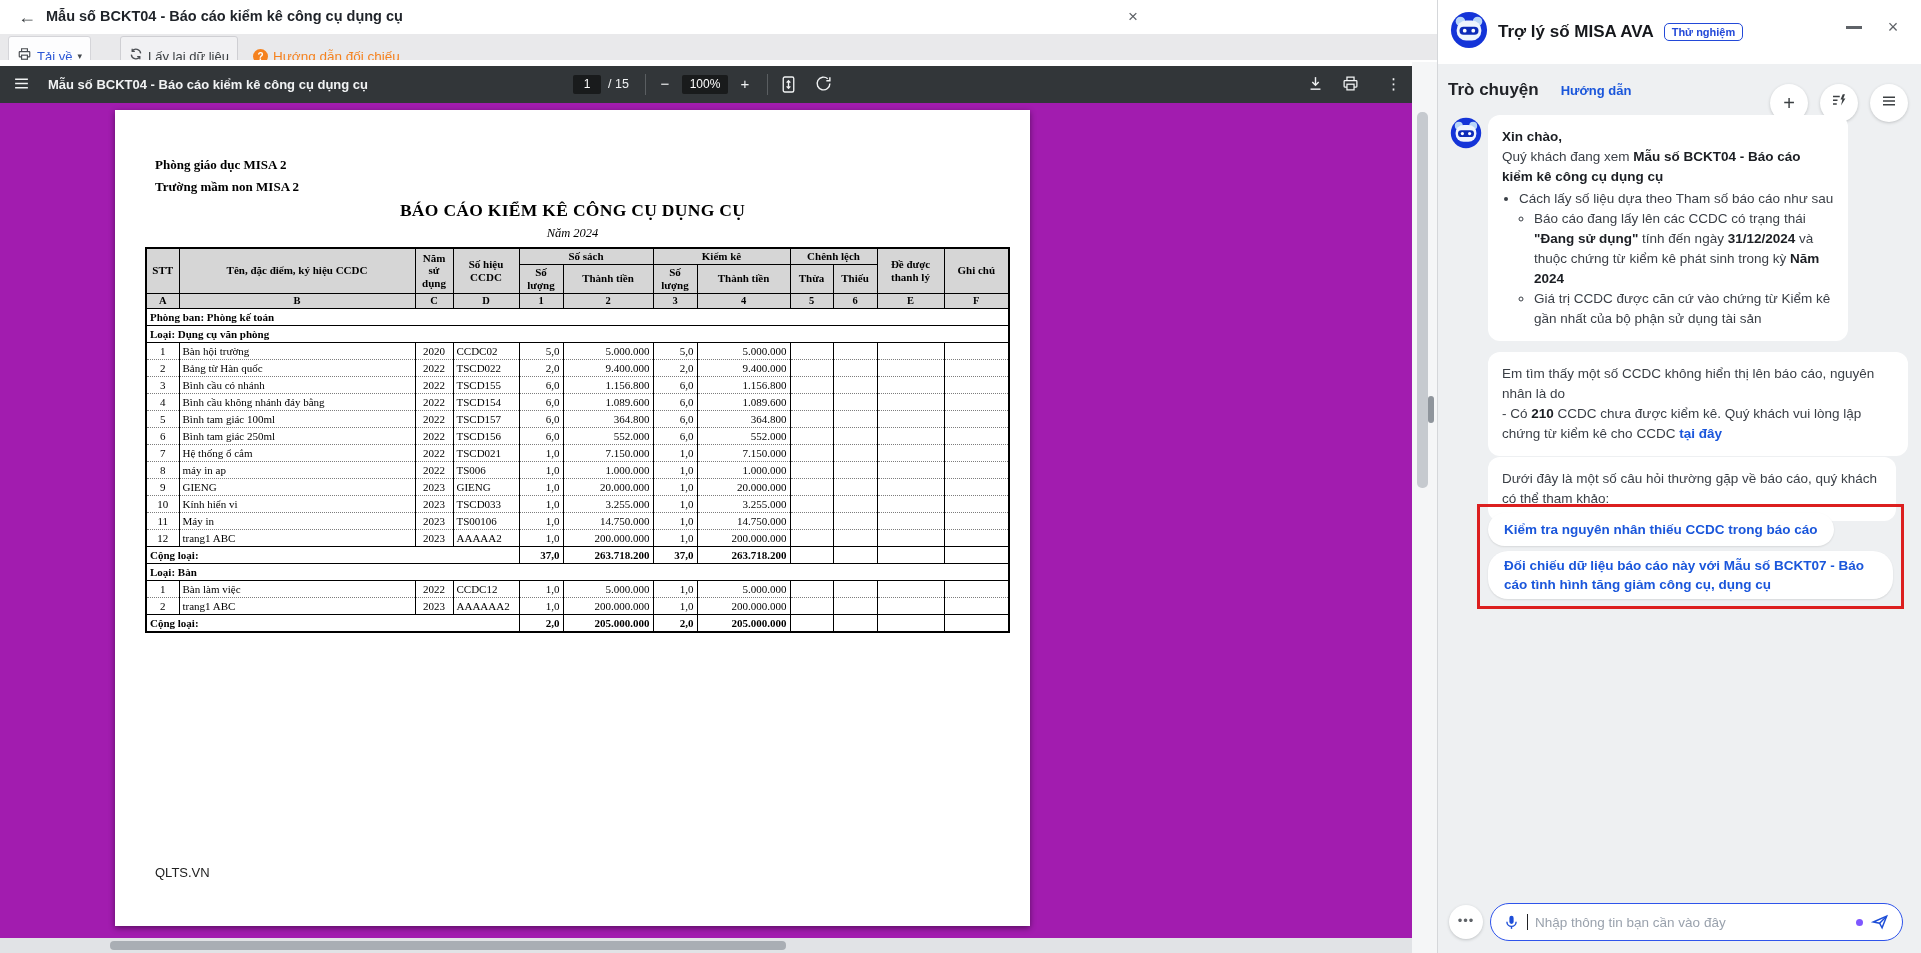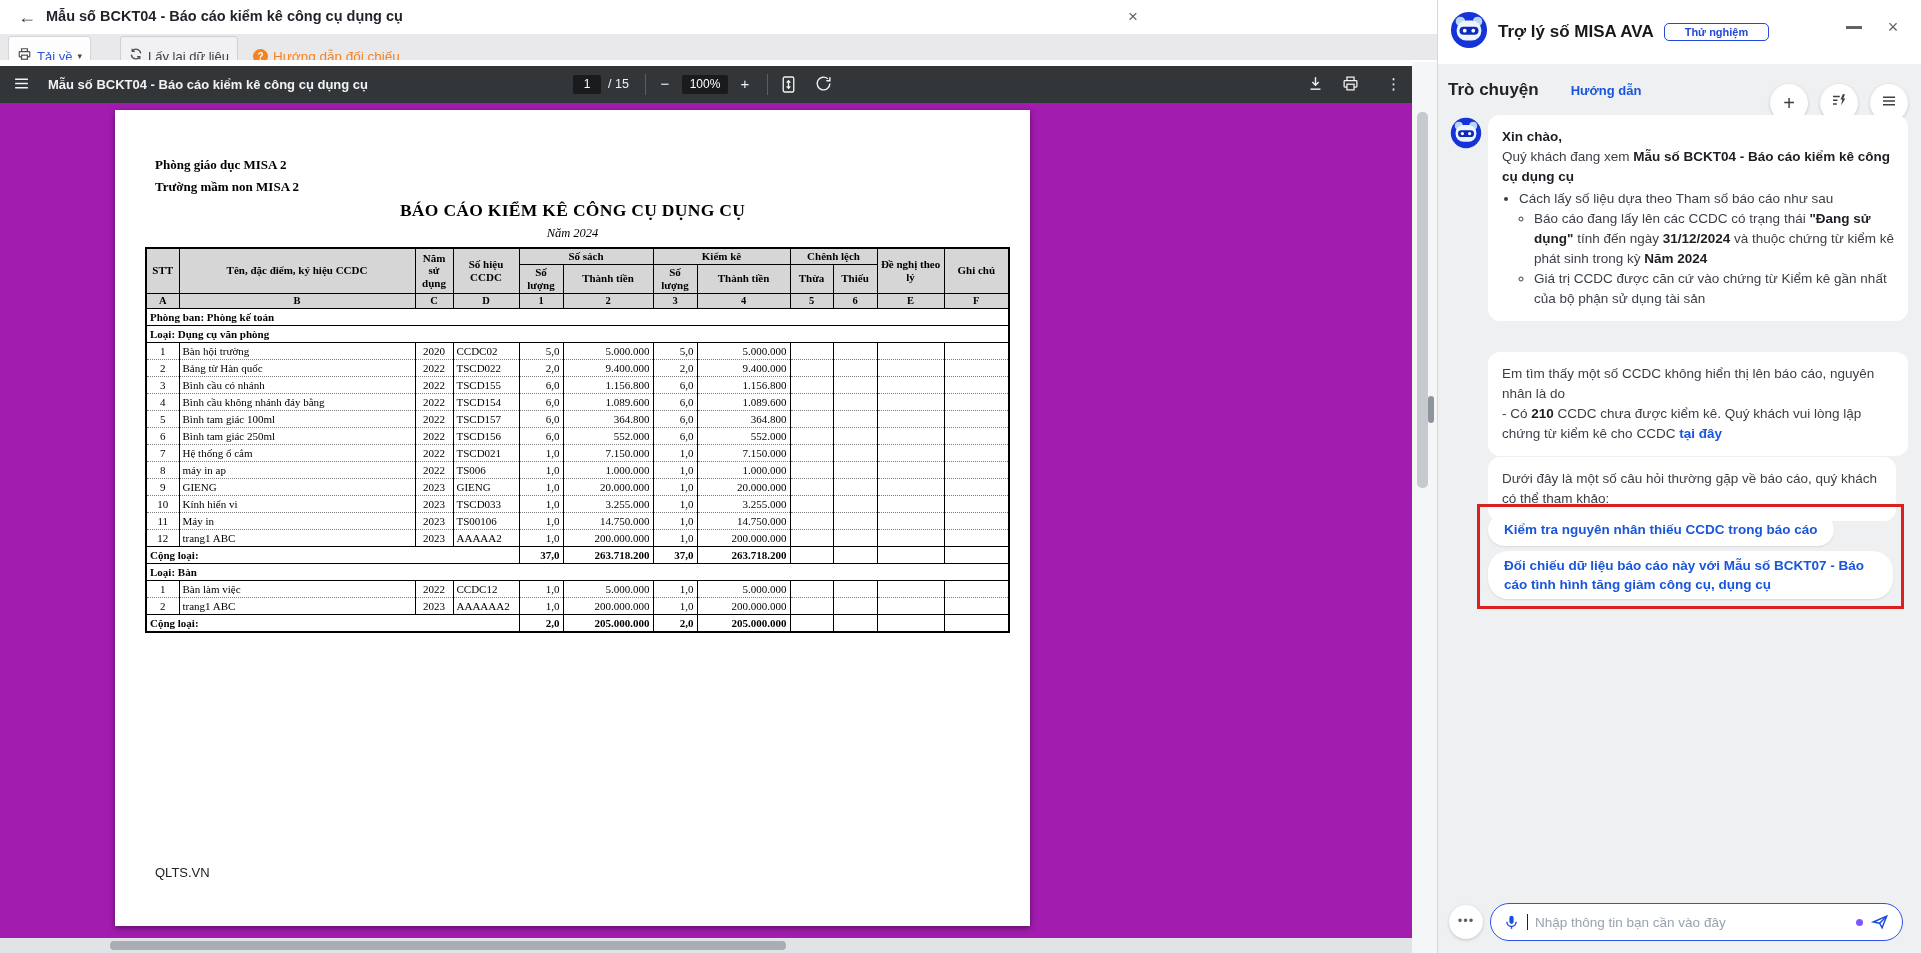--- a/index.html
+++ b/index.html
@@ -59,38 +59,38 @@
   .vstrip{position:absolute;left:1412px;top:62px;width:25px;height:891px;background:#f5f6f7;}
   .vthumb{position:absolute;left:1417px;top:112px;width:11px;height:376px;background:#c6cacf;border-radius:5px;cursor:pointer;}
   .collapse-handle{position:absolute;left:1428px;top:396px;width:6px;height:27px;background:#8f959c;border-radius:3px;cursor:pointer;}
   .hbar{position:absolute;left:0;top:938px;width:1412px;height:15px;background:#e1e3e6;}
   .hthumb{position:absolute;left:110px;top:941px;width:676px;height:9px;background:#a9aeb4;border-radius:4px;cursor:pointer;}
 
   
   .panel{position:absolute;left:1437px;top:0;width:484px;height:953px;background:#eef0f2;border-left:1px solid #d5d7da;box-sizing:border-box;}
   .p-head{position:absolute;left:0;top:0;width:100%;height:64px;background:#fff;display:flex;align-items:center;padding-left:12px;box-sizing:border-box;}
   .p-title{font-size:17px;font-weight:bold;color:#16181c;margin-left:10px;white-space:nowrap;}
-  .badge{margin-left:10px;border:1.5px solid #2349d8;border-radius:5px;color:#2349d8;font-size:11px;font-weight:bold;padding:2px 20px;white-space:nowrap;}
+  .badge{margin-left:10px;border:1.5px solid #2349d8;border-radius:5px;color:#2349d8;font-size:11px;font-weight:bold;padding:2px 7px;white-space:nowrap;}
   .p-min{position:absolute;left:408px;top:26px;width:16px;height:2.5px;background:#5f6368;cursor:pointer;}
   .p-close{position:absolute;left:442px;top:14px;width:26px;height:26px;font-size:18px;color:#5f6368;text-align:center;line-height:26px;cursor:pointer;}
 
-  .chat-head{position:absolute;left:10px;top:80px;display:flex;align-items:baseline;gap:32px;}
+  .chat-head{position:absolute;left:10px;top:80px;display:flex;align-items:baseline;gap:22px;}
   .ch-title{font-size:17px;font-weight:bold;color:#202227;}
   .ch-guide{font-size:13px;font-weight:600;color:#1a56db;cursor:pointer;}
   .cbtn{position:absolute;top:84px;width:38px;height:38px;border-radius:50%;background:#fff;box-shadow:0 1px 3px rgba(60,64,67,.25);display:flex;align-items:center;justify-content:center;cursor:pointer;font-size:20px;color:#3c4043;}
 
   .msg-av{position:absolute;left:12px;top:117px;width:32px;height:32px;}
   .card{position:absolute;background:#fff;border-radius:12px;padding:12px 14px;font-size:13.5px;line-height:20px;color:#3a3f46;box-sizing:border-box;}
   .card .b,{font-weight:bold;}
   .b{font-weight:bold;color:#1b1e23;}
   .lnk{color:#1a56db;font-weight:bold;cursor:pointer;}
   .card ul{margin:2px 0 0;padding-left:17px;}
   .card ul ul{margin:0;padding-left:15px;}
   .card li{margin:0;}
-  .card1{left:50px;top:115px;width:420px;}
+  .card1{left:50px;top:115px;width:360px;}
   .card2{left:50px;top:352px;width:420px;}
   .card3{left:50px;top:457px;width:408px;}
 
   .redbox{position:absolute;left:39px;top:504px;width:421px;height:99px;border:3px solid #dc1f1f;z-index:6;pointer-events:none;}
   .chip{position:absolute;background:#fff;border-radius:18px;color:#1a56db;font-weight:bold;font-size:13.5px;box-shadow:0 1px 2px rgba(0,0,0,.10);cursor:pointer;z-index:4;}
   .chip1{left:50px;top:513px;height:33px;line-height:33px;padding:0 16px;white-space:nowrap;}
   .chip2{left:50px;top:551px;width:405px;padding:5px 16px;line-height:19px;border-radius:20px;box-sizing:border-box;}
 
   .more-circle{position:absolute;left:11px;top:905px;width:34px;height:34px;border-radius:50%;background:#fff;box-shadow:0 1px 3px rgba(60,64,67,.25);text-align:center;line-height:32px;color:#5f6368;font-size:13px;letter-spacing:1px;cursor:pointer;}
   .inputbar{position:absolute;left:52px;top:903px;width:413px;height:38px;background:#fff;border:1.5px solid #2f54eb;border-radius:20px;box-sizing:border-box;display:flex;align-items:center;padding:0 12px;gap:7px;}
@@ -193,21 +193,21 @@
         </colgroup>
         <thead>
           <tr>
             <th rowspan="2">STT</th>
             <th rowspan="2">Tên, đặc điểm, ký hiệu CCDC</th>
             <th rowspan="2">Năm sử dụng</th>
             <th rowspan="2">Số hiệu CCDC</th>
             <th colspan="2">Số sách</th>
             <th colspan="2">Kiểm kê</th>
             <th colspan="2">Chênh lệch</th>
-            <th rowspan="2">Đề nghị theo lý</th>
+            <th rowspan="2">Đề được thanh lý</th>
             <th rowspan="2">Ghi chú</th>
           </tr>
           <tr class="h2">
             <th>Số lượng</th>
             <th>Thành tiền</th>
             <th>Số lượng</th>
             <th>Thành tiền</th>
             <th>Thừa</th>
             <th>Thiếu</th>
           </tr>

